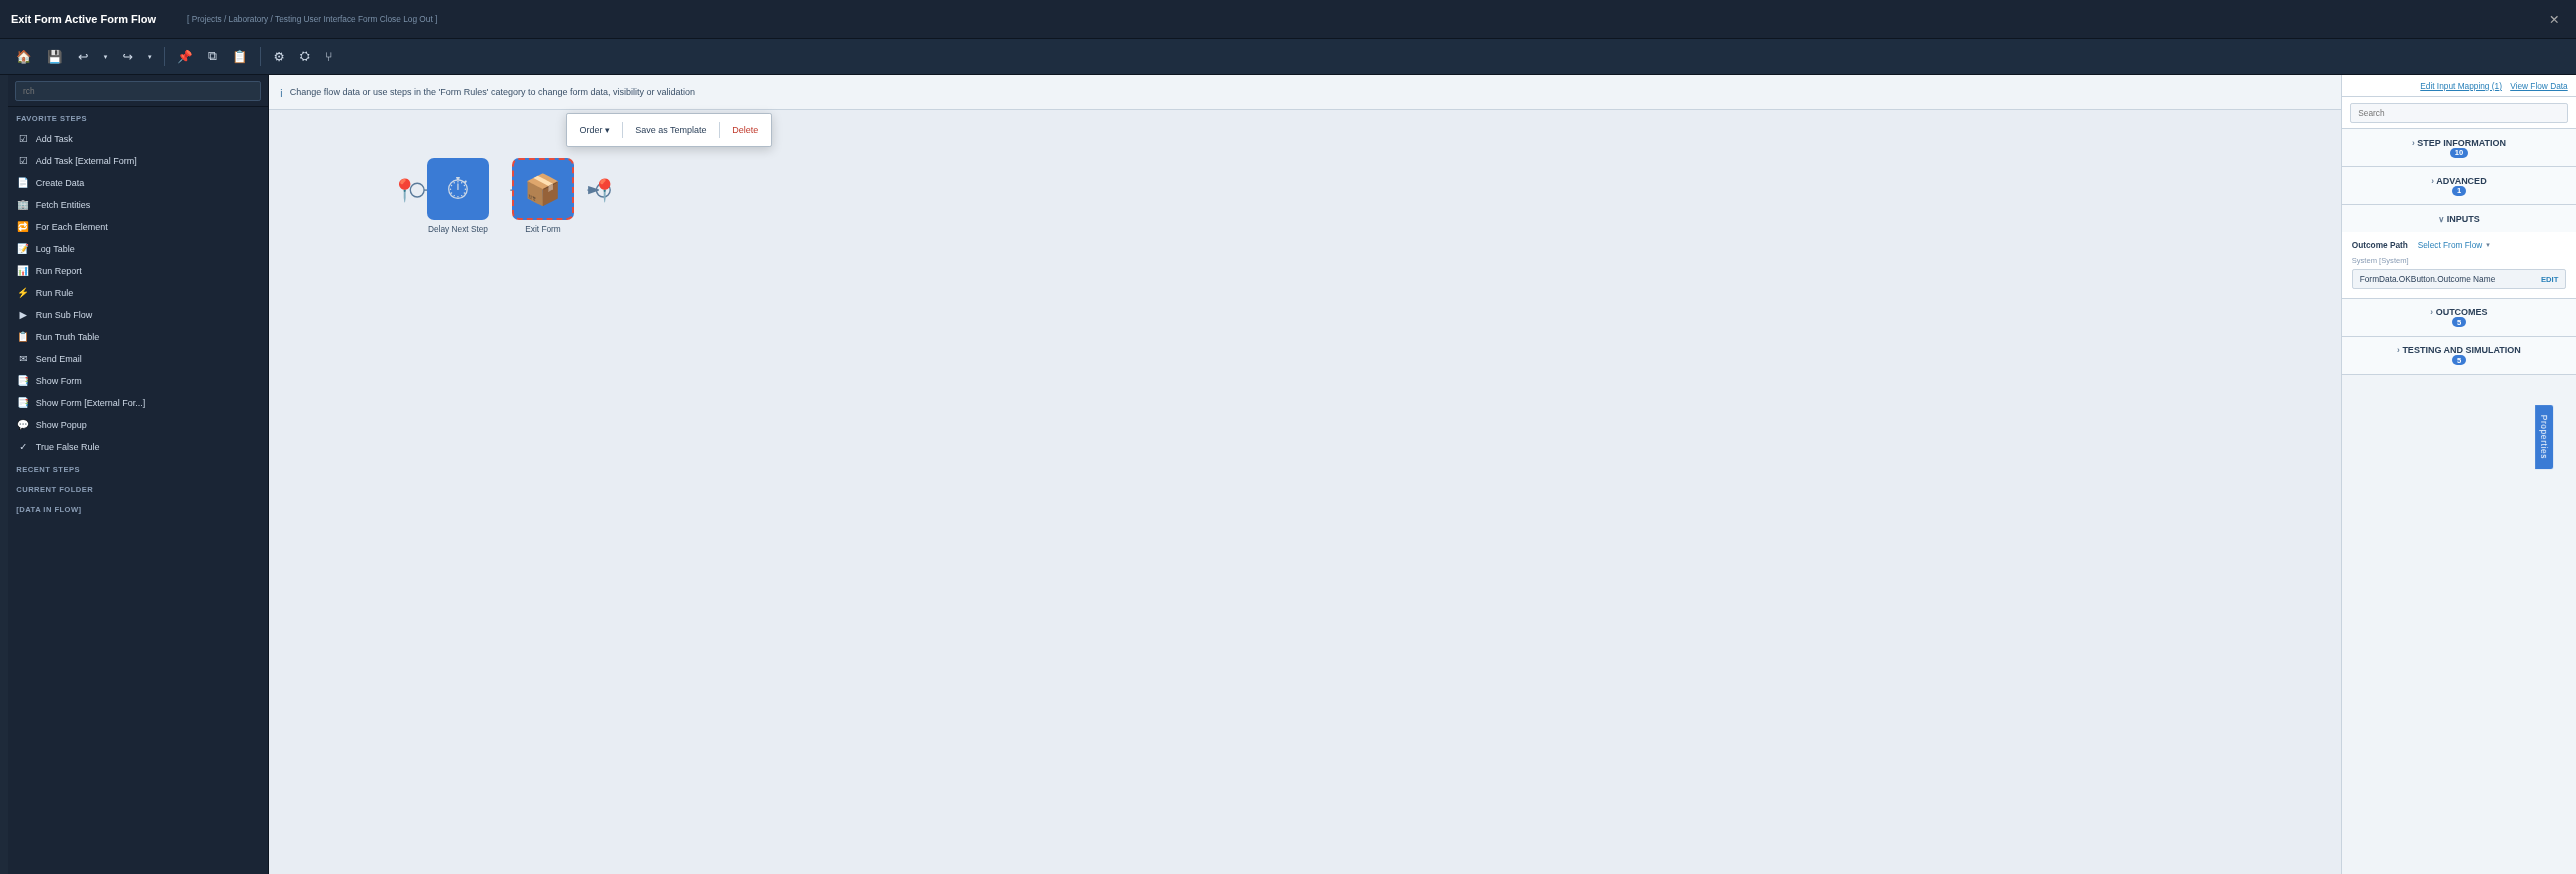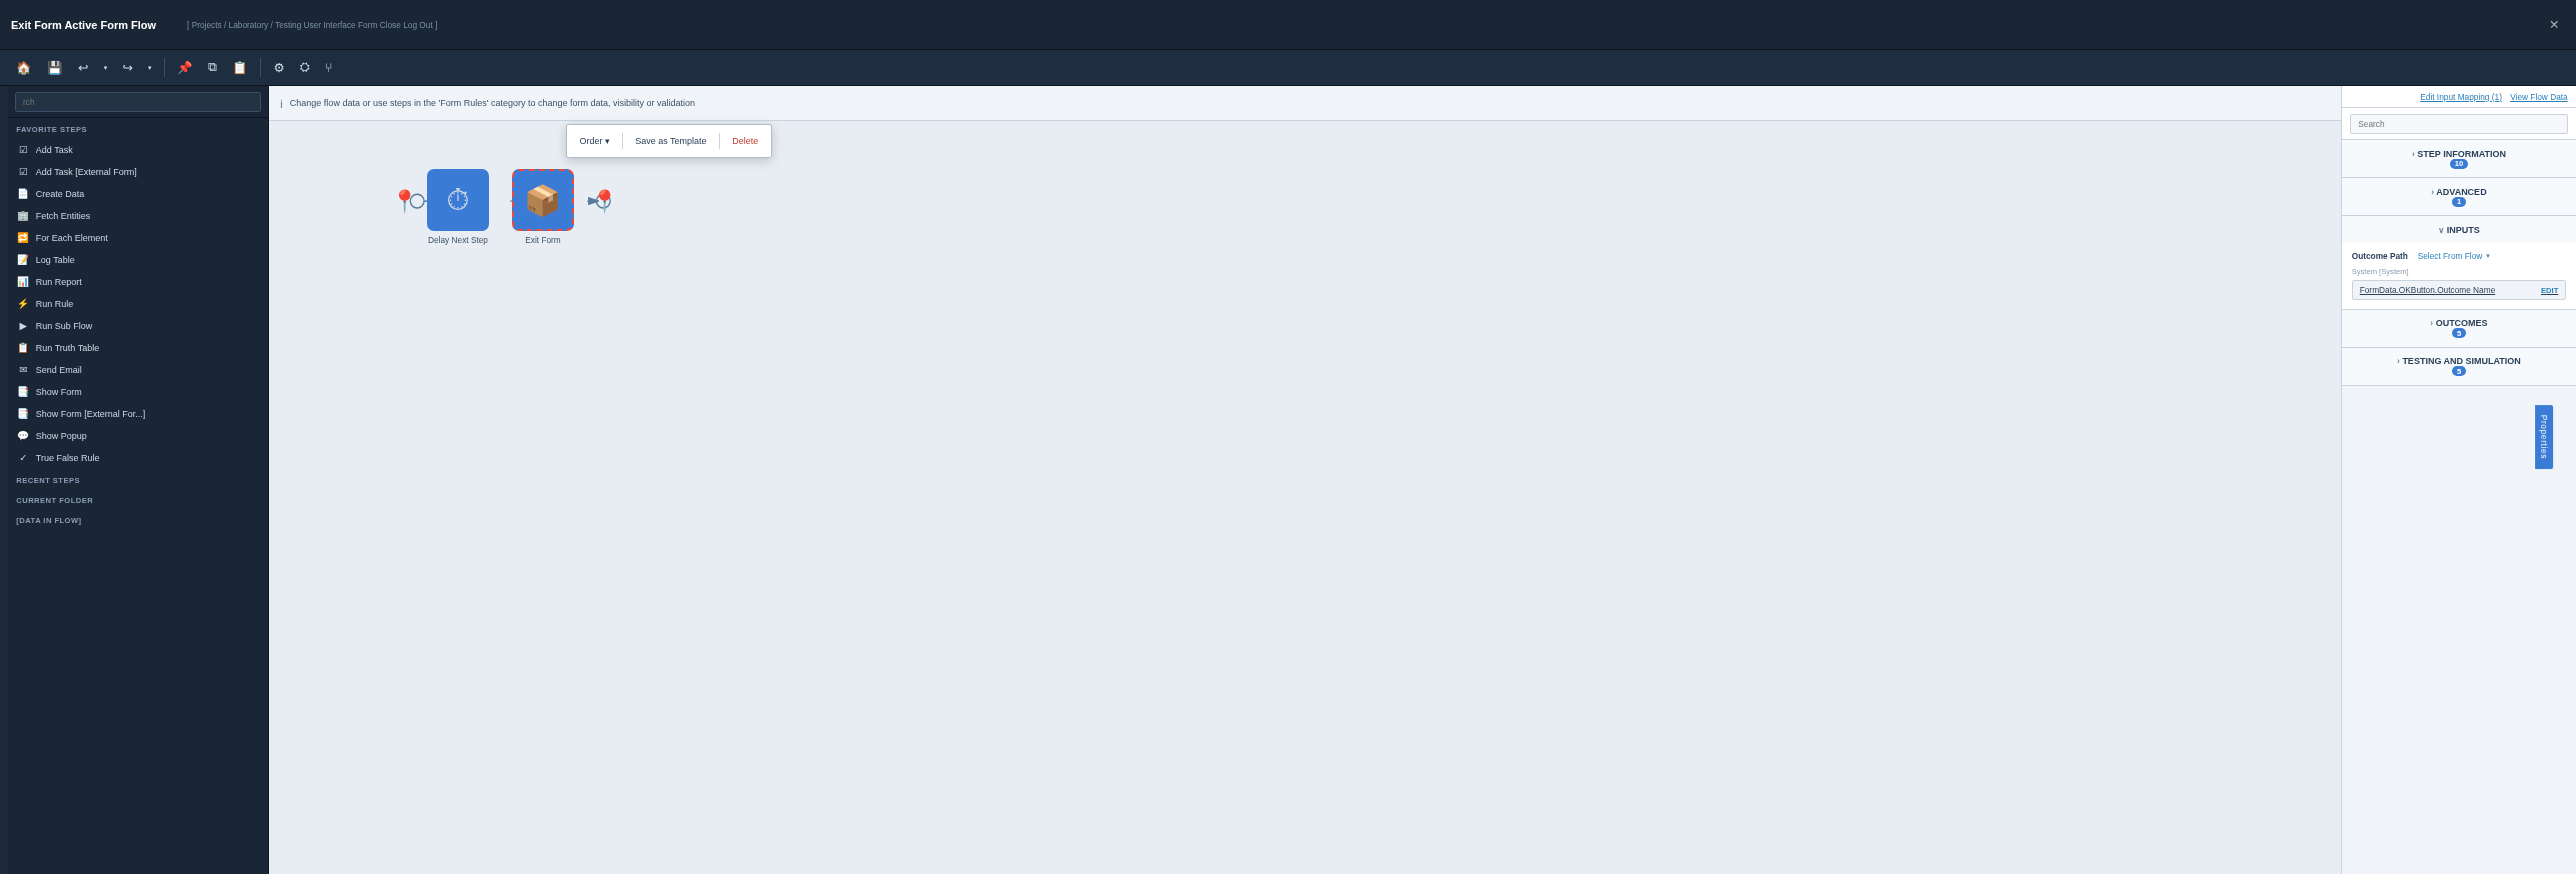--- a/index.html
+++ b/index.html
@@ -1,20 +1,20 @@
 <!DOCTYPE html>
 <html style="font-size:11px"><head>
   <meta charset="utf-8">
   <style>
     * { box-sizing: border-box; margin: 0; padding: 0; }
     body { font-family: 'Segoe UI', Arial, sans-serif; font-size: 8.3px; background: #1e2a3a; color: #cdd8e6; overflow: hidden; width: 2576px; height: 874px; }
 
     
     #title-bar {
-      display: flex; align-items: center; background: #1a2535; height: 50px; padding: 0 11px;
+      display: flex; align-items: center; background: #1a2535; height: 39px; padding: 0 11px;
       border-bottom: 0.7px solid #0d1520; color: #cdd8e6;
     }
     #title-bar .app-title { font-size: 11px; font-weight: 600; color: #fff; margin-right: 11px; }
     #title-bar .breadcrumb { font-size: 8.3px; color: #7a90a8; padding-left: 20px; }
     #title-bar .spacer { flex: 1; }
     #title-bar .close-btn { font-size: 12.5px; cursor: pointer; color: #aaa; padding: 2.8px 5.5px; }
 
     
     #toolbar {
       display: flex; align-items: center; background: #1e2d40; height: 36px; padding: 0 11px;
@@ -133,21 +133,21 @@
 
     .input-row { display: flex; align-items: center; gap: 4px; margin-bottom: 5.5px; }
     .input-row-label { font-size: 8.3px; color: #2a3f58; font-weight: 600; min-width: 62px; }
     .input-row-value { font-size: 8.3px; color: #2980b9; cursor: pointer; }
     .input-row-dropdown { font-size: 7px; color: #6a8099; }
 
     .system-label { font-size: 7.6px; color: #8a9db5; margin-bottom: 4.2px; }
     .value-box {
       background: #f0f4f8; border: 0.7px solid #c8d3de; padding: 4.2px 7px;
       border-radius: 2.1px; font-size: 8.3px; color: #2a3f58; display: flex;
-      align-items: center; justify-content: space-between; text-decoration: underline;
+      align-items: center; justify-content: space-between;
     }
     .edit-link { font-size: 7.6px; color: #2980b9; cursor: pointer; font-weight: 600; }
 
     
     #props-tab {
       position: fixed; right: 0; top: 50%; transform: translateY(-50%) rotate(90deg);
       background: #3a7bd5; color: #fff; font-size: 8.3px; padding: 4.2px 9.7px;
       letter-spacing: 0.08em; cursor: pointer; border-radius: 2.1px 2.1px 0 0; z-index: 200;
     }
   </style>

